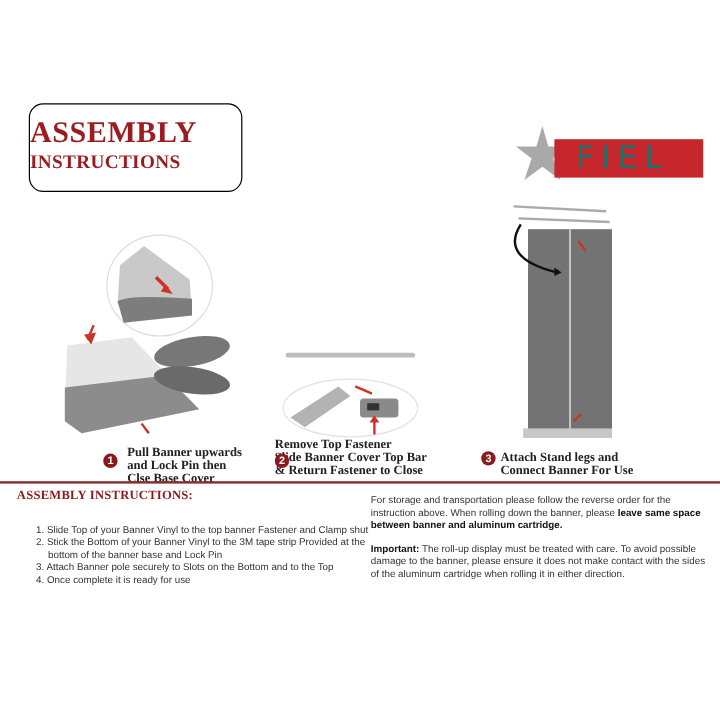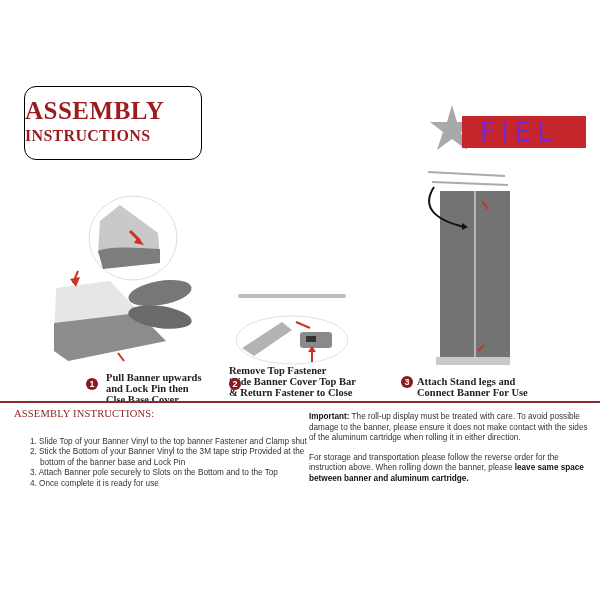--- a/index.html
+++ b/index.html
@@ -3,25 +3,25 @@
 <meta charset="utf-8">
 <style>
   html,body{margin:0;padding:0;background:#fff;}
   body{width:600px;height:600px;position:relative;overflow:hidden;font-family:"Liberation Sans",sans-serif;color:#222;}
   .abs{position:absolute;}
   .title-box{left:24px;top:86px;width:178px;height:74px;border:1px solid #000000;border-radius:12px;box-sizing:border-box;text-align:left;font-family:"Liberation Serif",serif;font-weight:bold;color:#9b1b1f;}
   .title-box .l1{font-size:25px;line-height:28px;margin-top:10px;letter-spacing:0.5px;}
   .title-box .l2{font-size:16px;line-height:22px;letter-spacing:0.3px;}
   .logo{left:430px;top:103px;width:160px;height:46px;}
   .logo-bar{position:absolute;left:32px;top:13px;width:124px;height:32px;background:#c5262c;}
-  .logo-text{position:absolute;left:50px;top:12px;font-size:26px;letter-spacing:6px;color:#6d28d9;font-family:"DejaVu Sans",sans-serif;font-weight:normal;line-height:34px;}
+  .logo-text{position:absolute;left:50px;top:12px;font-size:26px;letter-spacing:6px;color:#0f766e;font-family:"DejaVu Sans",sans-serif;font-weight:normal;line-height:34px;}
   .step{font-family:"Liberation Serif",serif;font-weight:bold;font-size:10.5px;line-height:11px;color:#222;}
   .num{display:inline-block;width:12px;height:12px;border-radius:50%;background:#8b1a1c;color:#fff;font-family:"Liberation Sans",sans-serif;font-size:9px;font-weight:bold;text-align:center;line-height:12px;vertical-align:top;}
   .divider{left:0;top:401px;width:600px;height:2px;background:#8b2a2f;}
-  .sec-title{left:14px;top:408px;font-family:"Liberation Serif",serif;font-weight:normal;font-size:10.5px;color:#8b1a1c;letter-spacing:0.2px;}
+  .sec-title{left:14px;top:408px;font-family:"Liberation Serif",serif;font-weight:bold;font-size:10.5px;color:#8b1a1c;letter-spacing:0.2px;}
   .list{left:14px;top:421px;width:290px;font-size:8.2px;line-height:10.4px;color:#333;margin:16px;padding:0;list-style:none;}
   .list li{padding-left:10px;text-indent:-10px;}
   .right{left:309px;top:412px;width:282px;font-size:8.2px;line-height:10.6px;color:#333;}
   .right p{margin:0 0 9px 0;}
   .right b{color:#111;}
 </style>
 </head>
 <body>
 
 <div class="abs title-box">
@@ -106,15 +106,15 @@
 <div class="abs sec-title">ASSEMBLY INSTRUCTIONS:</div>
 
 <ul class="abs list">
   <li>1. Slide Top of your Banner Vinyl to the top banner Fastener and Clamp shut</li>
   <li>2. Stick the Bottom of your Banner Vinyl to the 3M tape strip Provided at the bottom of the banner base and Lock Pin</li>
   <li>3. Attach Banner pole securely to Slots on the Bottom and to the Top</li>
   <li>4. Once complete it is ready for use</li>
 </ul>
 
 <div class="abs right">
+  <p><span>For storage and transportation please follow the reverse order for the instruction above. When rolling down the banner, please </span><b>leave same space between banner and aluminum cartridge.</b></p>
   <p><b>Important:</b><span> The roll-up display must be treated with care. To avoid possible damage to the banner, please ensure it does not make contact with the sides of the aluminum cartridge when rolling it in either direction.</span></p>
-  <p><span>For storage and transportation please follow the reverse order for the instruction above. When rolling down the banner, please </span><b>leave same space between banner and aluminum cartridge.</b></p>
 </div>
 
 </body></html>

